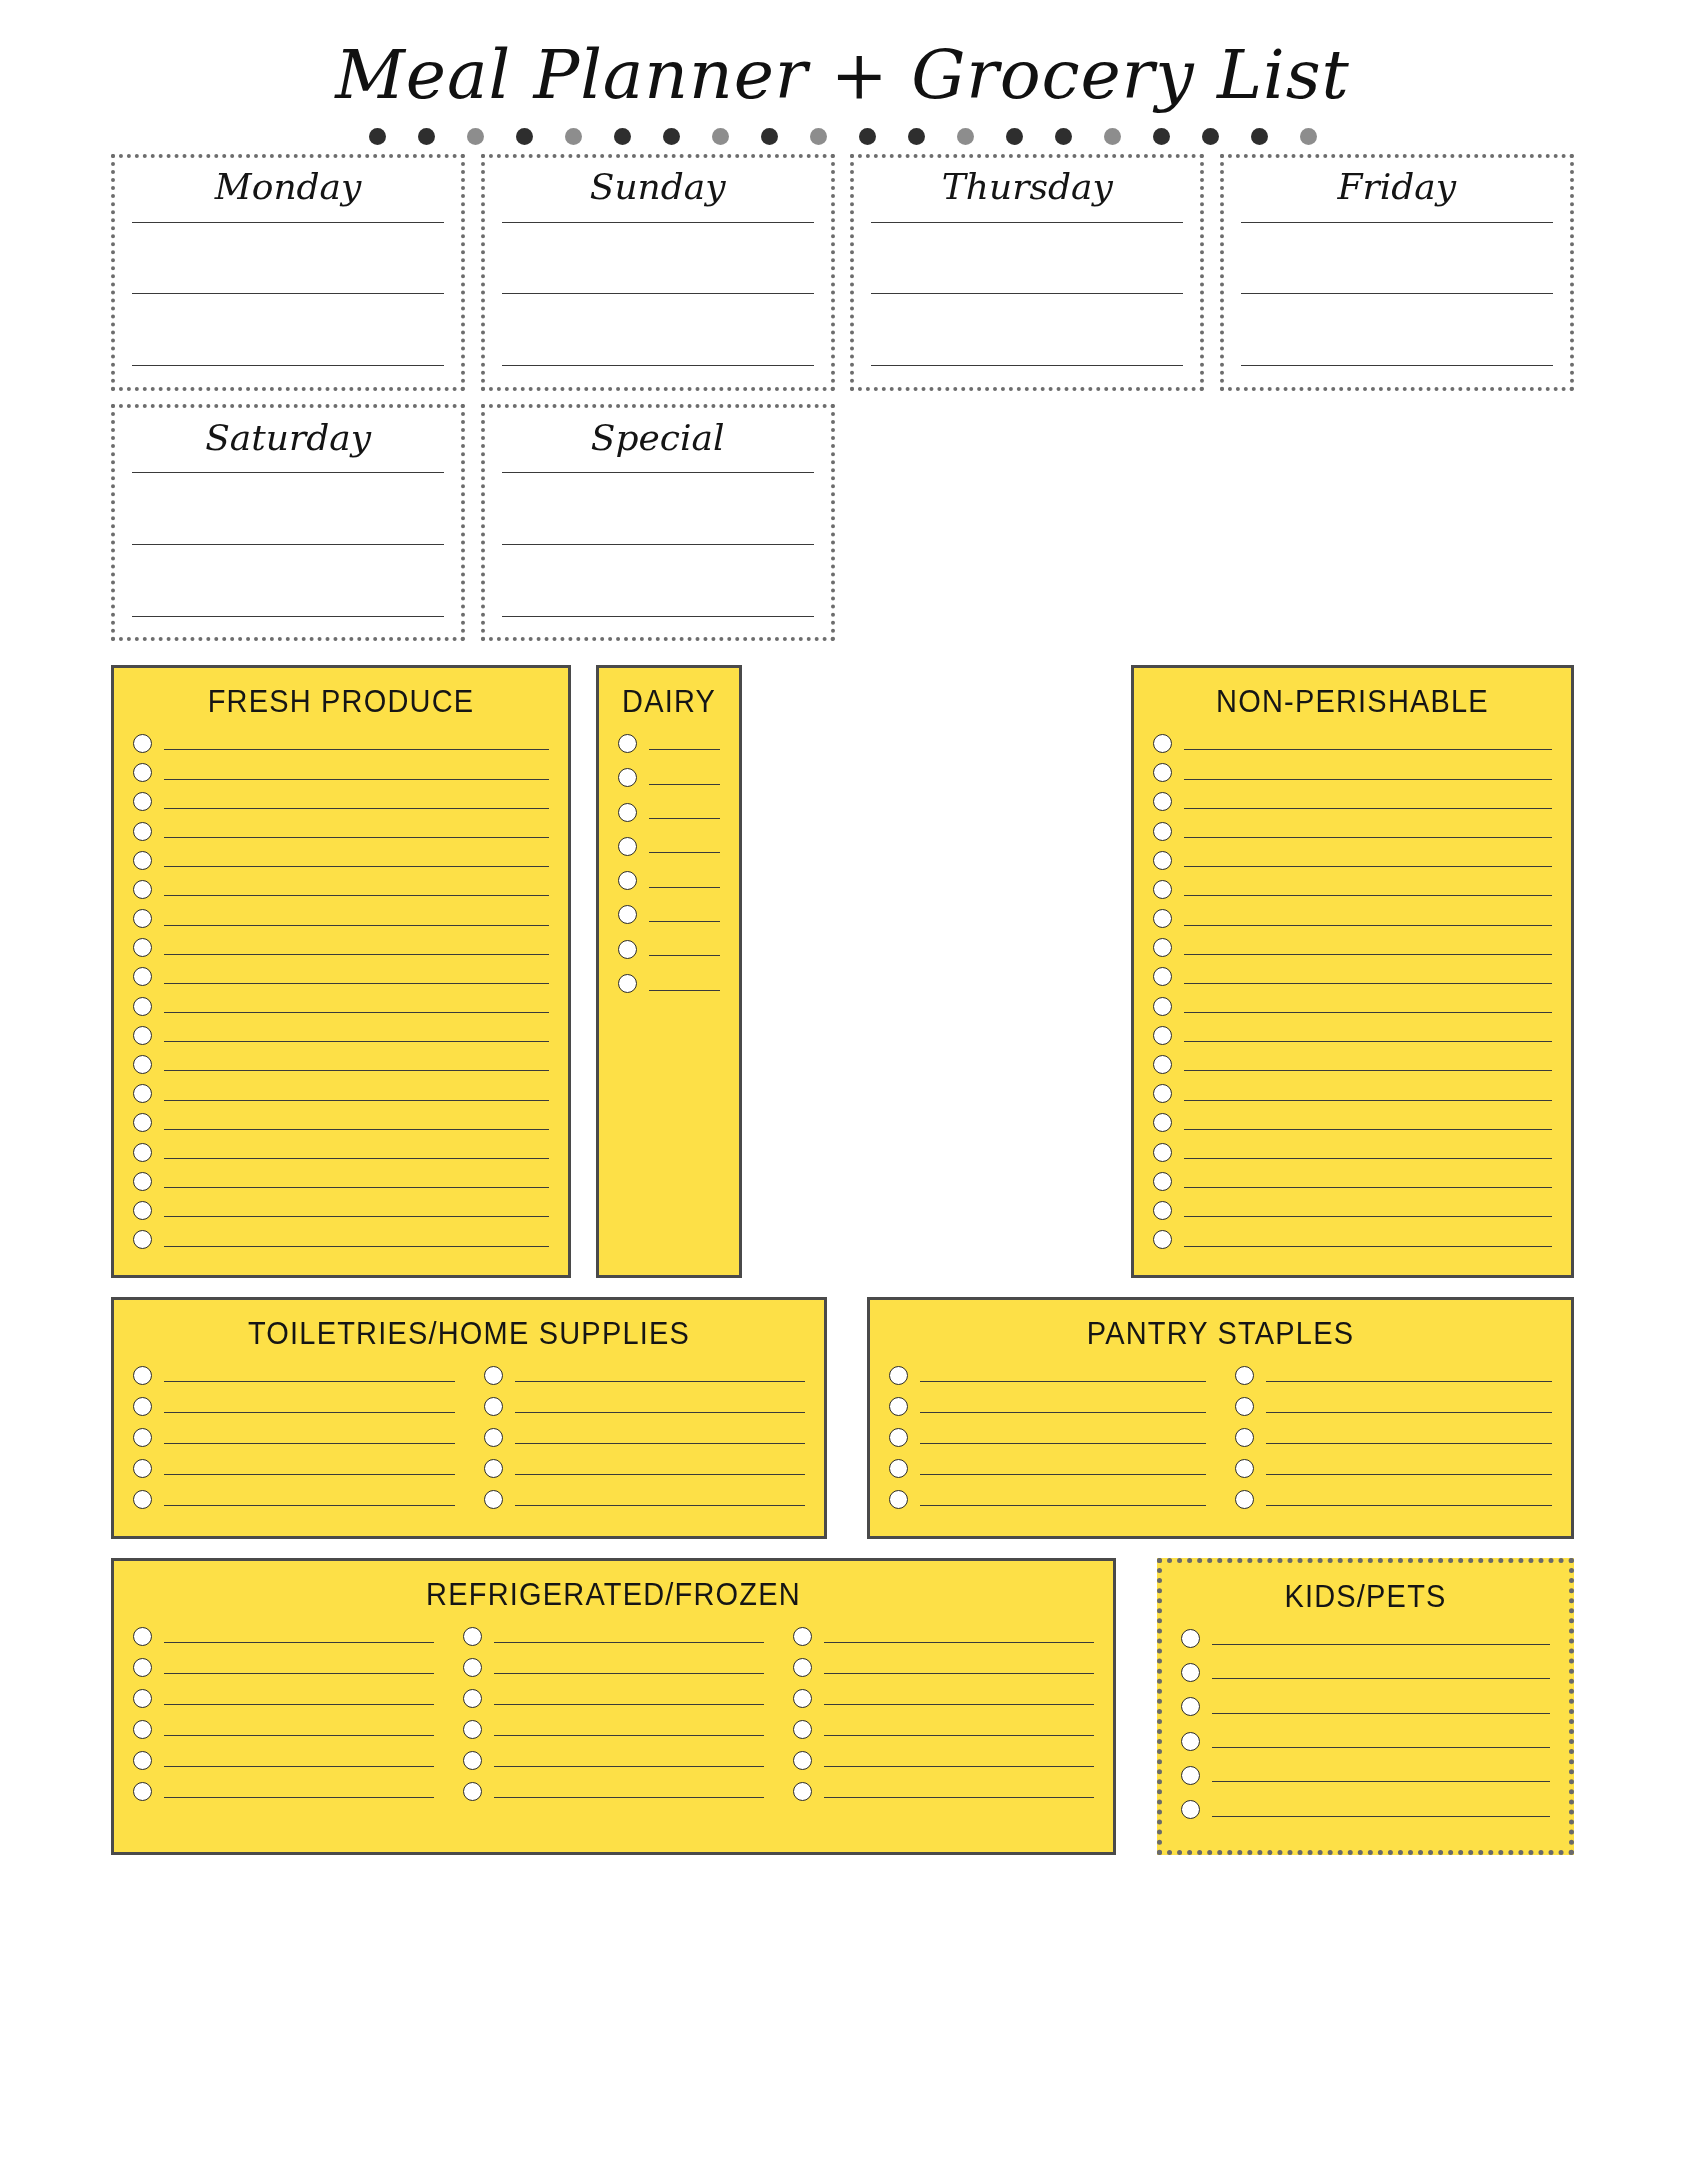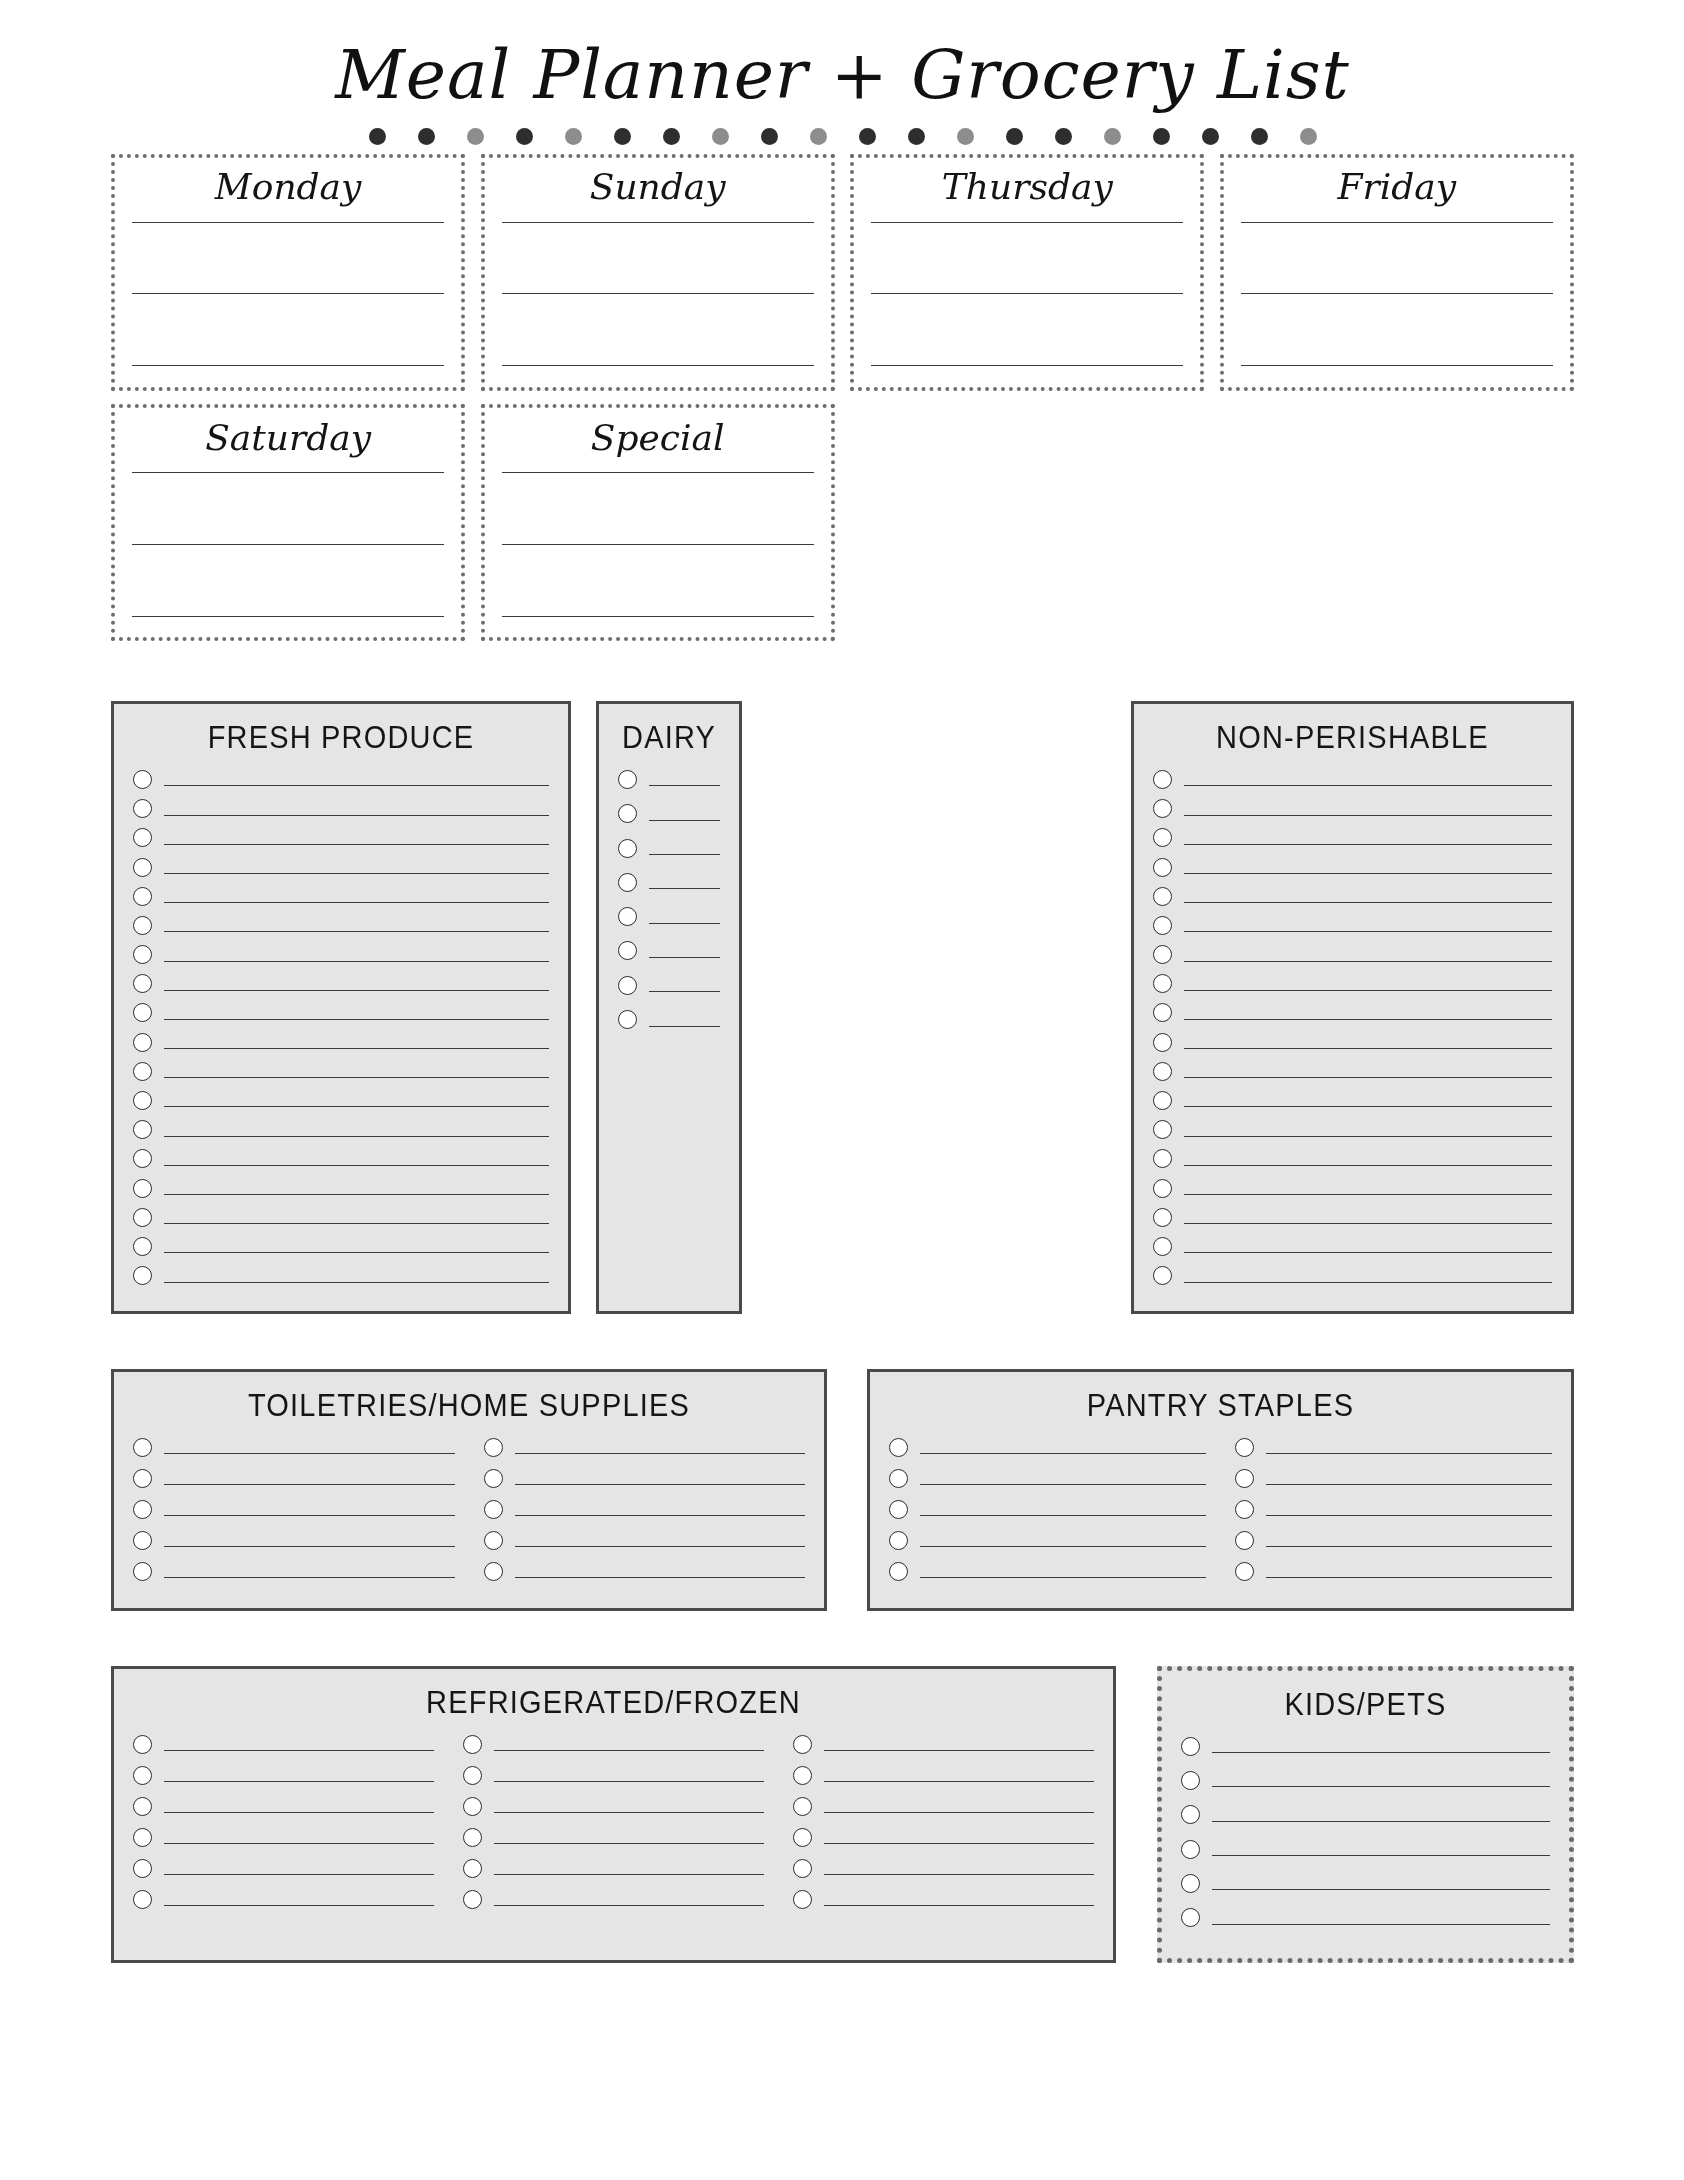--- a/index.html
+++ b/index.html
@@ -107,22 +107,21 @@
     text-transform: uppercase;
     color: #151515;
     margin: 6.8px 0 13.6px 0;
     white-space: nowrap;
     transform: scaleX(0.92);
   }
   .box {
     border: 3.4px solid #4a4a4a;
     box-sizing: border-box;
     padding: 8.5px 19px 15.3px 19px;
-    background: #e5e5e5;
-    margin-top: 36px;
+    background: #fde047;
   }
   .box.dotted {
     border: 5.1px dotted #6a6a6a;
   }
 
   .check-list {
     display: flex;
     flex-direction: column;
   }
   .check-row {

